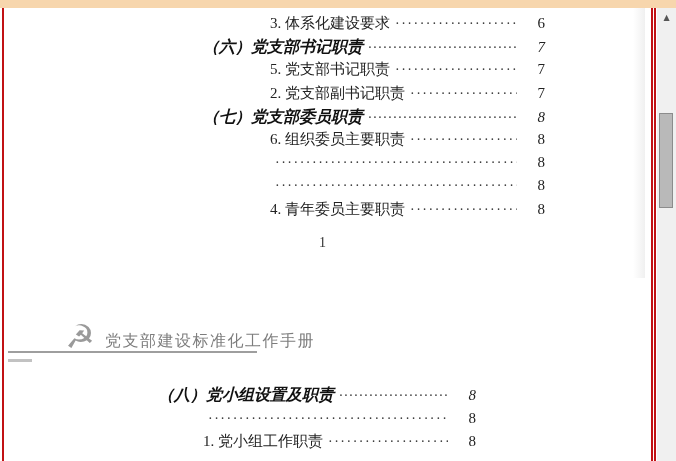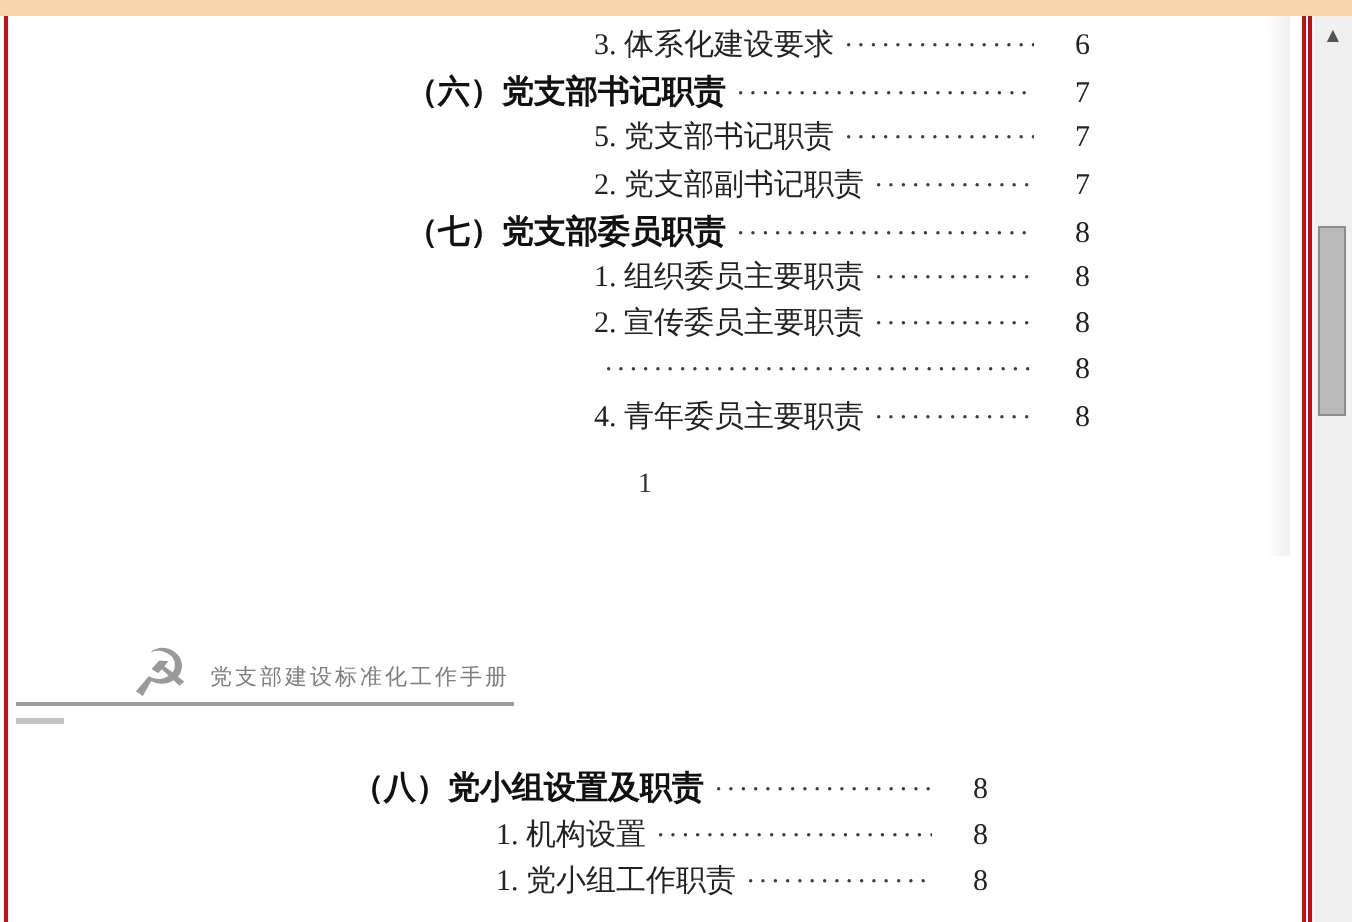--- a/index.html
+++ b/index.html
@@ -20,41 +20,41 @@
          font-family:"DejaVu Sans",sans-serif;}
   .sb-thumb{position:absolute;left:2px;top:105px;width:12px;height:93px;
             background:#b9b9b9;border:1px solid #8c8c8c;}
   
   .page1-edge{position:absolute;left:633px;top:8px;width:12px;height:270px;
               background:linear-gradient(to right,#ffffff,#f0f0f0);}
   
   .toc{position:absolute;}
   #toc1{left:203px;top:12px;width:342px;}
   #toc1 .row{height:23.2px;}
-  #toc2{left:176px;top:383px;width:318px;}
+  #toc2{left:158px;top:383px;width:318px;}
   #toc2 .row{height:23.5px;}
   .row{display:flex;align-items:baseline;line-height:23px;color:#222;}
   .row .t{white-space:nowrap;flex-shrink:0;}
-  .lvl1{font-weight:700;font-size:16px;color:#111;}
-  .lvl2{font-size:15px;margin-left:27px;}
+  .lvl1{font-weight:700;font-size:16px;color:#111;font-style:italic;}
+  .lvl2{font-size:15px;}
   #toc1 .lvl2{padding-left:67px;}
   #toc2 .lvl2{padding-left:45px;}
   .leader{flex:1;overflow:hidden;white-space:nowrap;margin:0 2px 0 5px;
           color:#3a3a3a;font-weight:400;font-size:14px;}
   .leader::after{content:"····································································";
           letter-spacing:1.5px;}
   .num{flex-shrink:0;width:26px;text-align:right;font-weight:400;font-size:15px;color:#222;}
   
   .folio{position:absolute;left:0;top:235px;width:645px;text-align:center;
          font-size:14px;color:#333;}
   
   .emblem{position:absolute;left:62px;top:318px;width:36px;height:38px;
           font-size:33px;line-height:38px;color:#9a9a9a;text-align:center;
           font-family:"DejaVu Sans",sans-serif;}
-  .runhead{position:absolute;left:105px;top:331px;font-size:11px;color:#7d7d7d;
+  .runhead{position:absolute;left:105px;top:331px;font-size:16px;color:#7d7d7d;
            letter-spacing:1.5px;white-space:nowrap;}
   .headrule{position:absolute;left:8px;top:351px;width:249px;height:2px;background:#9e9e9e;}
   .headdash{position:absolute;left:8px;top:359px;width:24px;height:3px;background:#c2c2c2;}
 </style>
 </head>
 <body>
 
 <div class="topbar"></div>
 <div class="edge-left"></div>
 <div class="edge-r1"></div>
@@ -81,26 +81,25 @@
       <span class="t">2. 党支部副书记职责</span>
       <span class="leader"></span>
       <span class="num">7</span>
     </div>
     <div class="row lvl1">
       <span class="t">（七）党支部委员职责</span>
       <span class="leader"></span>
       <span class="num">8</span>
     </div>
     <div class="row lvl2">
-      <span class="t">1. 组织委员主要职责</span>
+      <span class="t">6. 组织委员主要职责</span>
       <span class="leader"></span>
       <span class="num">8</span>
     </div>
     <div class="row lvl2">
-      <span class="t">2. 宣传委员主要职责</span>
       <span class="leader"></span>
       <span class="num">8</span>
     </div>
     <div class="row lvl2">
       <span class="leader"></span>
       <span class="num">8</span>
     </div>
     <div class="row lvl2">
       <span class="t">4. 青年委员主要职责</span>
       <span class="leader"></span>
@@ -113,21 +112,20 @@
 <div class="runhead">党支部建设标准化工作手册</div>
 <div class="headrule"></div>
 <div class="headdash"></div>
 <div class="toc" id="toc2">
     <div class="row lvl1">
       <span class="t">（八）党小组设置及职责</span>
       <span class="leader"></span>
       <span class="num">8</span>
     </div>
     <div class="row lvl2">
-      <span class="t">1. 机构设置</span>
       <span class="leader"></span>
       <span class="num">8</span>
     </div>
     <div class="row lvl2">
       <span class="t">1. 党小组工作职责</span>
       <span class="leader"></span>
       <span class="num">8</span>
     </div>
   </div>
 

